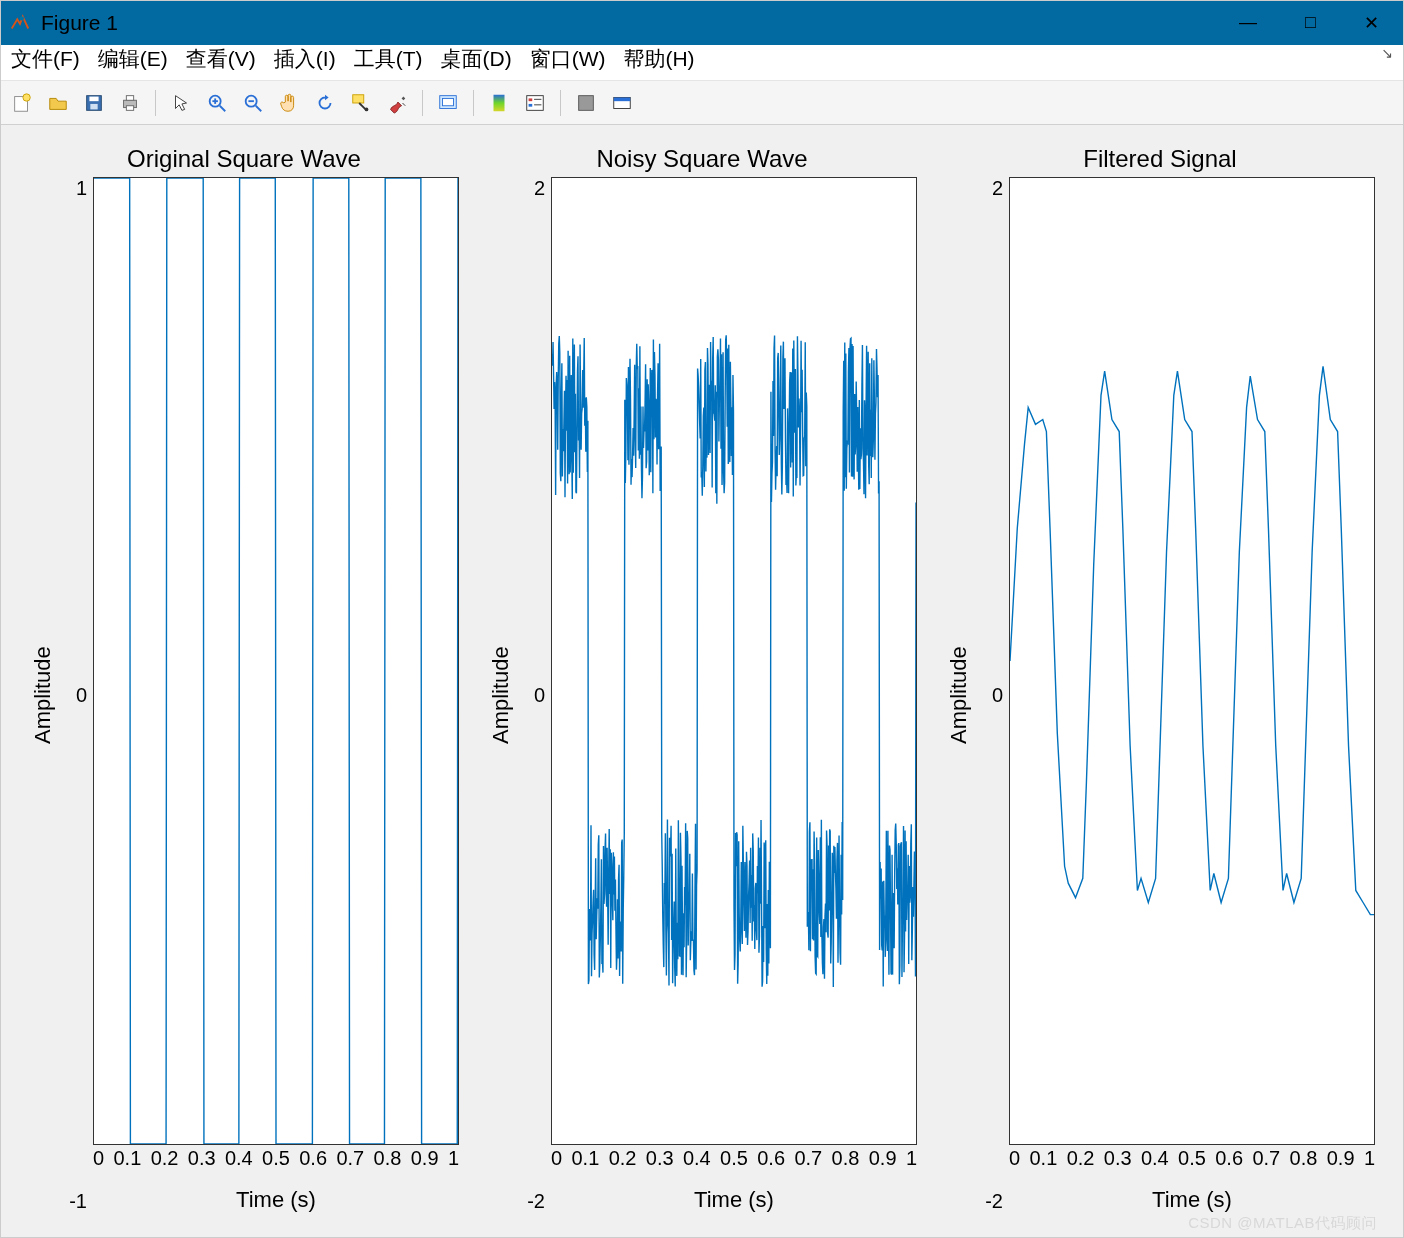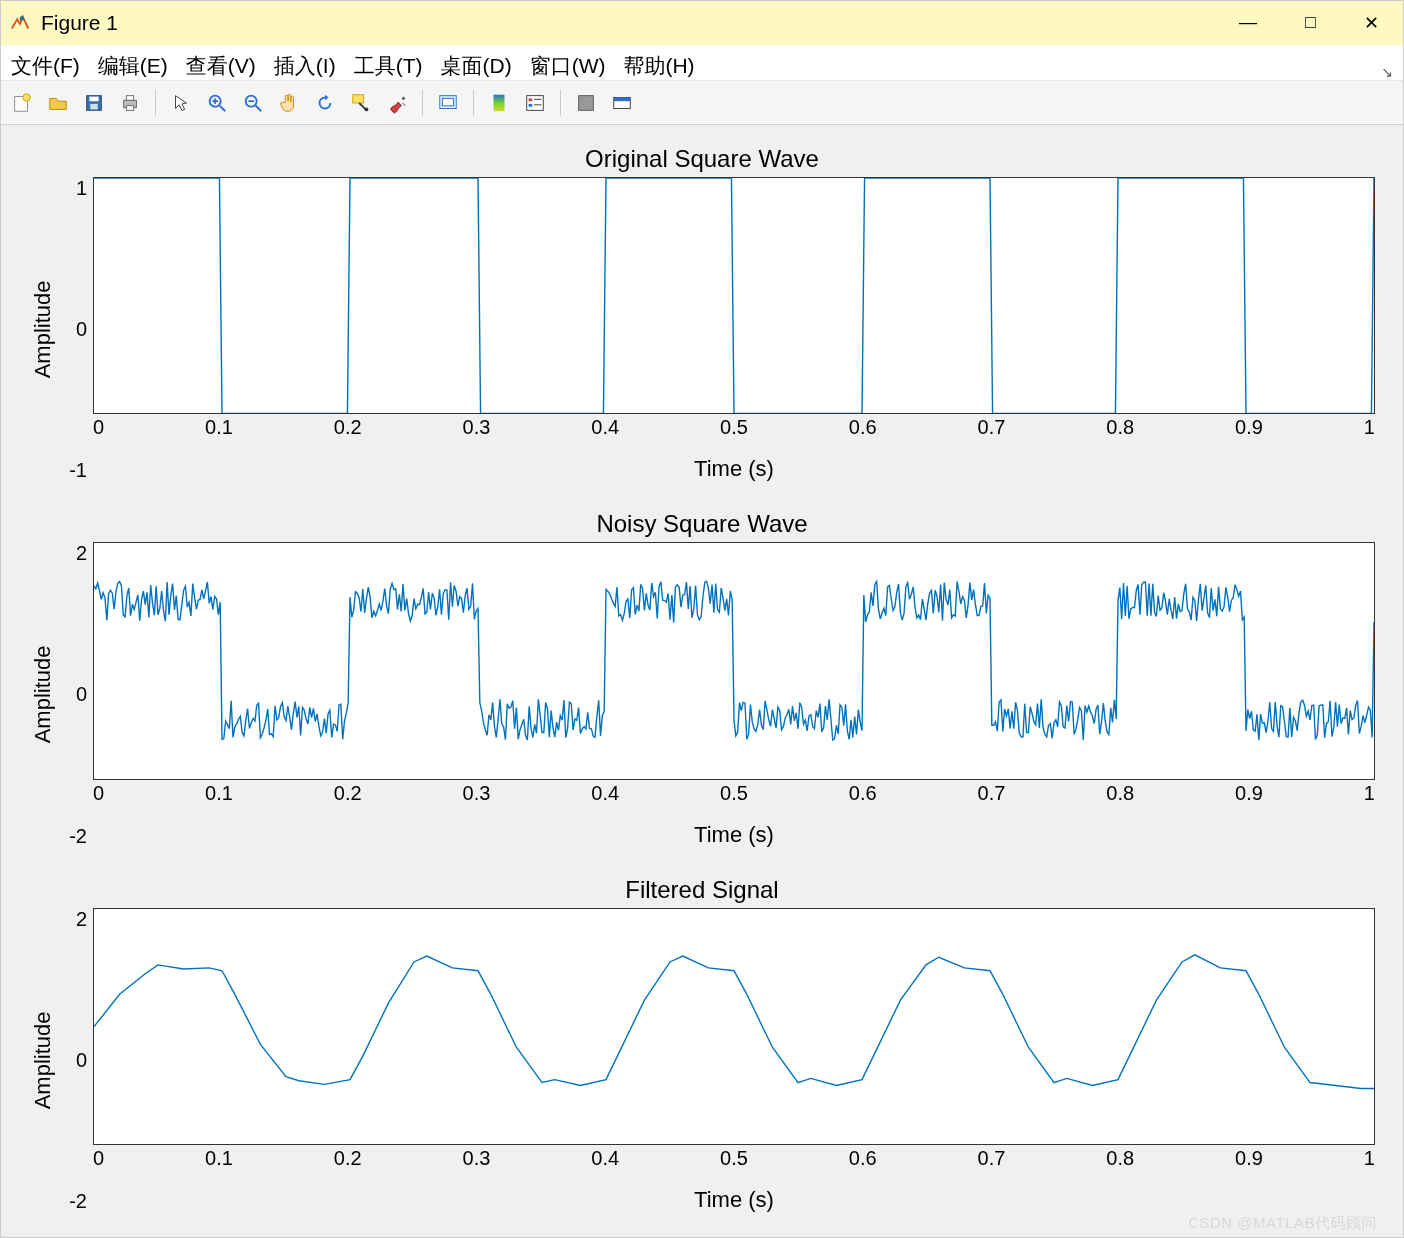--- a/index.html
+++ b/index.html
@@ -1,30 +1,30 @@
 <!DOCTYPE html>
 <html><head>
 <meta charset="utf-8">
 <style>
   * { box-sizing: border-box; margin: 0; padding: 0; }
   body { font-family: "Microsoft YaHei", "Segoe UI", Arial, sans-serif; background: #fff; width: 1404px; height: 1238px; overflow: hidden; color: #000; }
   .window { width: 100%; height: 100%; display: flex; flex-direction: column; border: 1px solid #ccc; }
-  .titlebar { height: 44px; display: flex; align-items: center; padding: 0 8px; background: #fef9c3; }
+  .titlebar { height: 44px; display: flex; align-items: center; padding: 0 8px; background: #0369a1; }
   .titlebar .app-icon { width: 22px; height: 22px; margin-right: 10px; }
   .titlebar .title { font-size: 21px; flex: 0 0 auto; }
   .titlebar .spacer { flex: 1; }
   .titlebar .winbtns { display: flex; gap: 48px; padding-right: 16px; }
   .titlebar .winbtns span { font-size: 18px; cursor: default; }
-  .menubar { height: 36px; display: flex; align-items: flex-end; gap: 18px; padding: 0 10px; font-size: 21px; background: #fff; border-bottom: 1px solid #e5e5e5; }
+  .menubar { height: 36px; display: flex; align-items: flex-start; gap: 18px; padding: 0 10px; font-size: 21px; background: #fff; border-bottom: 1px solid #e5e5e5; }
   .menubar .dock { margin-left: auto; font-size: 14px; color: #555; }
   .toolbar { height: 44px; display: flex; align-items: center; gap: 6px; padding: 0 6px; background: #f5f5f5; border-bottom: 1px solid #d0d0d0; }
   .toolbar .sep { width: 1px; height: 26px; background: #c8c8c8; margin: 0 4px; }
   .toolbar .btn { width: 30px; height: 30px; display: flex; align-items: center; justify-content: center; border-radius: 2px; }
   .plot-area { flex: 1; background: #f0f0f0; position: relative; padding: 20px 28px 24px 28px; }
-  .subplot-stack { width: 100%; height: 100%; display: flex; flex-direction: column; gap: 28px; }
+  .subplot-stack { width: 100%; height: 100%; display: flex; flex-direction: row; gap: 28px; }
   .subplot { flex: 1; display: flex; flex-direction: column; align-items: center; }
   .sub-title { font-size: 24px; margin-bottom: 4px; }
   .axes-row { display: flex; align-items: stretch; width: 100%; flex: 1; }
   .ylabel { writing-mode: vertical-rl; transform: rotate(180deg); font-size: 22px; display: flex; align-items: center; justify-content: center; width: 28px; }
   .yticks { display: flex; flex-direction: column; justify-content: space-between; align-items: flex-end; font-size: 20px; width: 36px; padding-right: 6px; }
   .canvas-wrap { flex: 1; display: flex; flex-direction: column; }
   .canvas { flex: 1; background: #fff; border: 1px solid #333; position: relative; }
   .xticks { display: flex; justify-content: space-between; font-size: 20px; margin-top: 2px; }
   .xlabel { text-align: center; font-size: 22px; margin-top: 17px; }
   .watermark { position: absolute; right: 26px; bottom: 4px; font-size: 15px; color: #d8d8d8; letter-spacing: 0.5px; }

